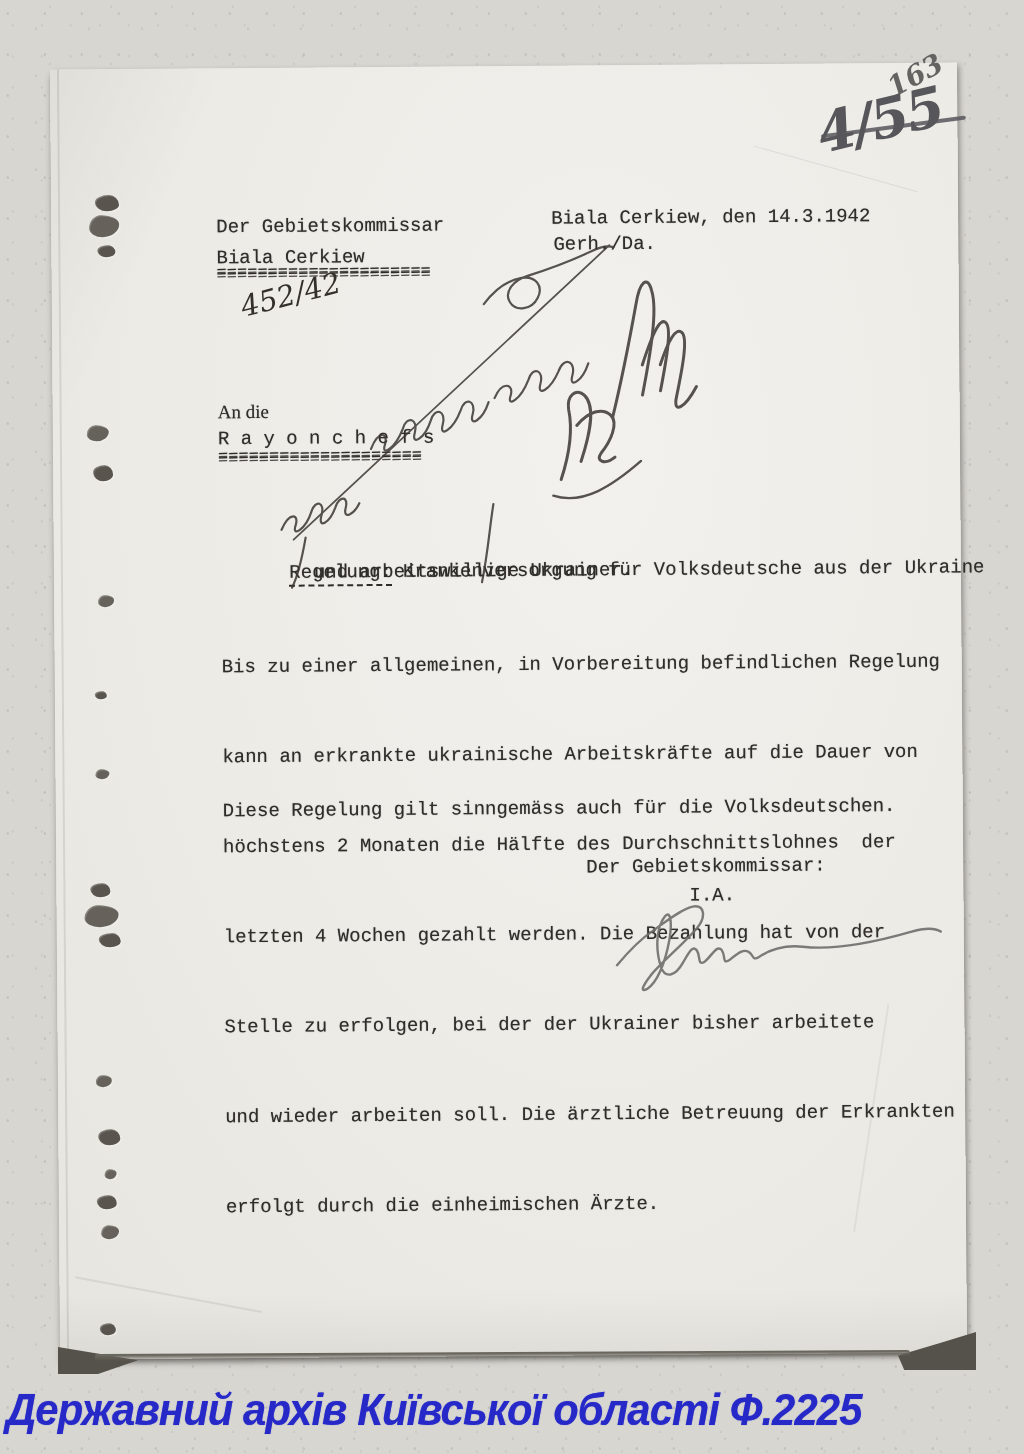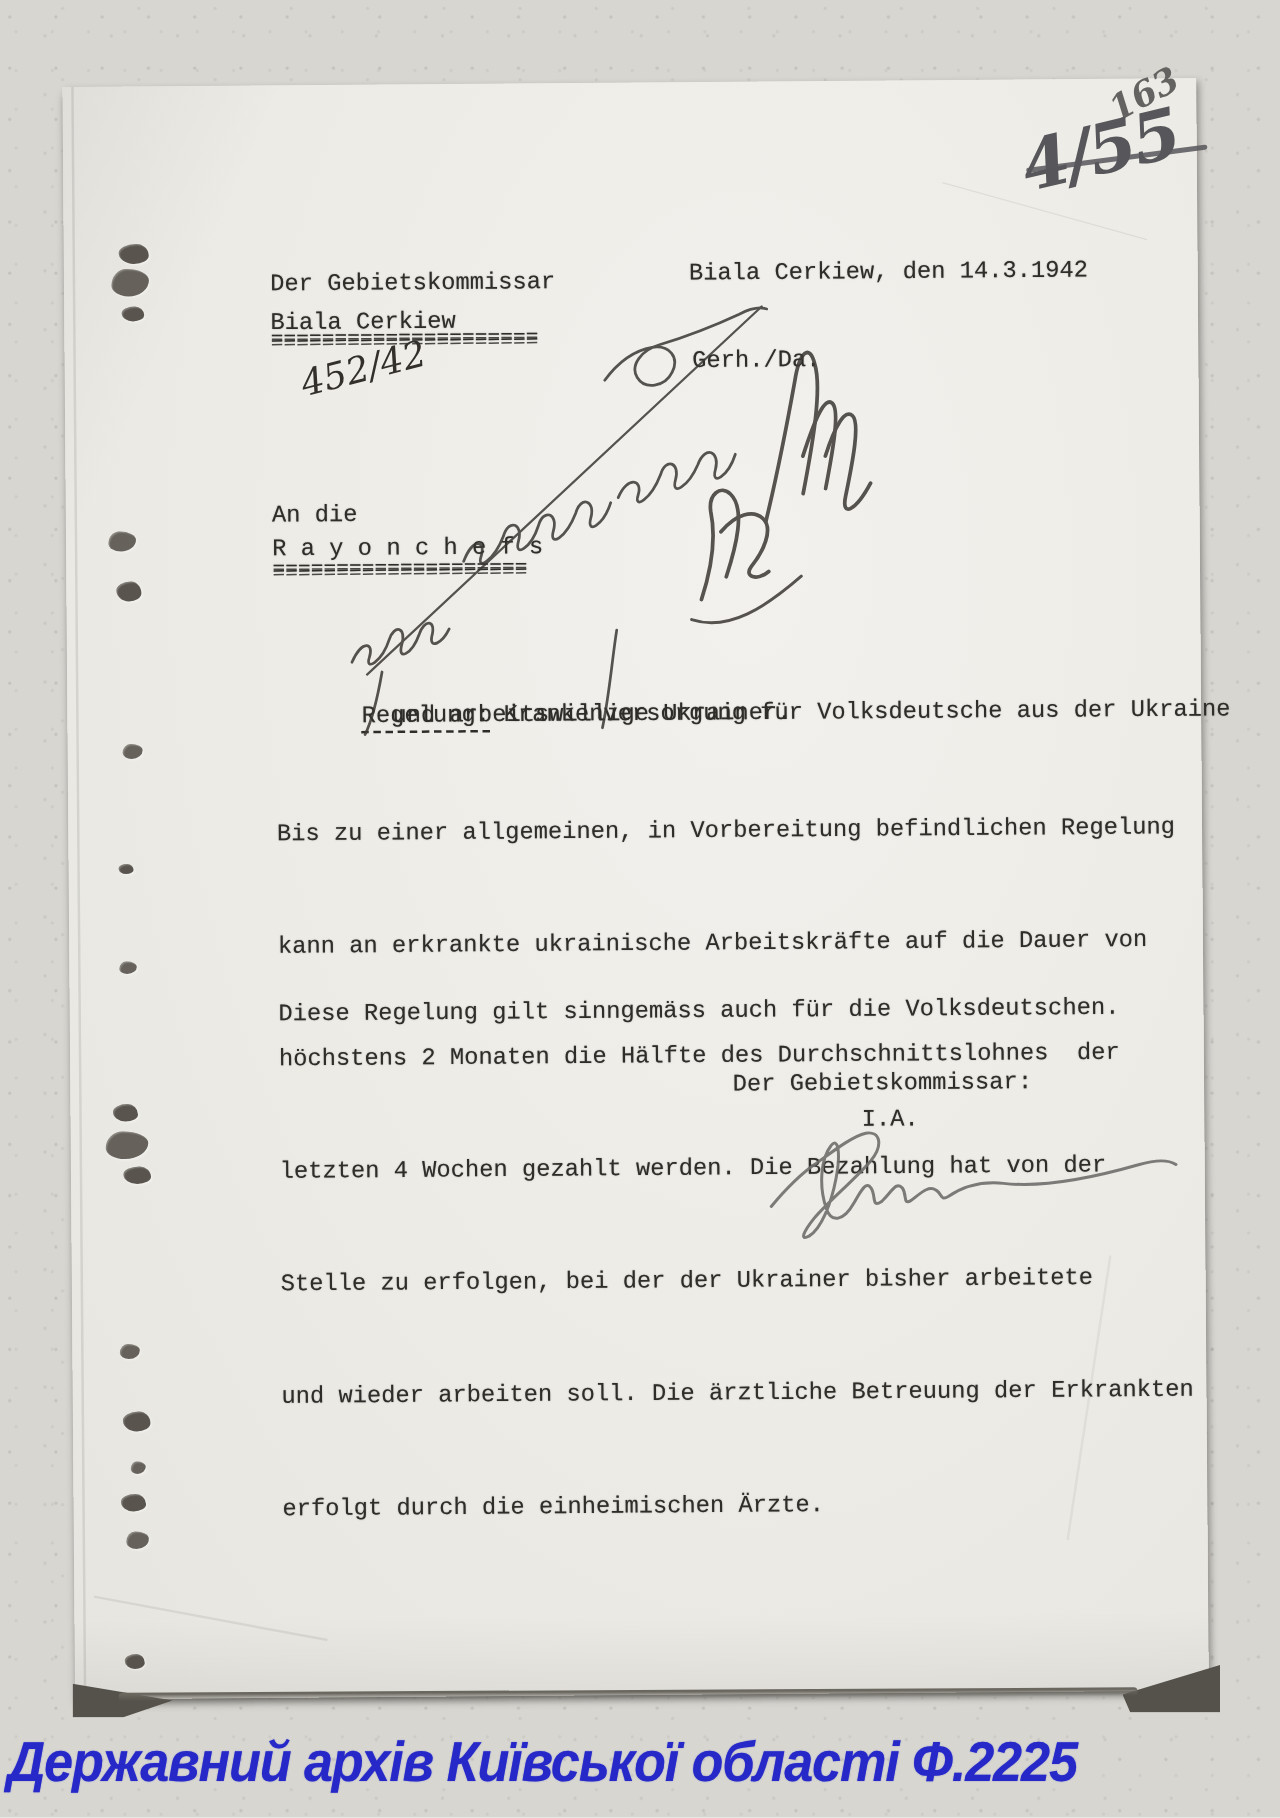--- a/index.html
+++ b/index.html
@@ -95,23 +95,23 @@
     <div class="pencil num-small">163</div>
     <div class="pencil num-large">4/55</div>
     <div class="strike"></div>
 
     <div class="tw" style="left:165px;top:144px;">Der Gebietskommissar</div>
     <div class="tw" style="left:165px;top:175px;">Biala Cerkiew</div>
     <div class="tw tw-eq" style="left:165px;top:190px;">=====================</div>
     <div class="hand ref-hand">452/42</div>
 
     <div class="tw" style="left:500px;top:138px;">Biala Cerkiew, den 14.3.1942</div>
-    <div class="tw" style="left:502px;top:164px;margin-top:44px;">Gerh./Da.</div>
+    <div class="tw" style="left:502px;top:164px;">Gerh./Da.</div>
 
-    <div class="tw" style="left:165px;top:329px;">An die</div>
+    <div class="tw" style="left:165px;top:329px;font-family:Liberation Serif, serif;">An die</div>
     <div class="tw spaced" style="left:165px;top:356px;">Rayonchefs</div>
     <div class="tw tw-eq" style="left:165px;top:374px;">====================</div>
 
     <div class="tw" style="left:167px;top:460px;">
       <span class="subject-label">Regelung:</span><span class="subject-rest">Krankenversorgung für Volksdeutsche aus der Ukraine</span>
     </div>
     <div class="tw" style="left:260px;top:490px;">und arbeitswillige Ukrainer.</div>
 
     <div class="tw" style="left:167px;top:524px;">
       <div>Bis zu einer allgemeinen, in Vorbereitung befindlichen Regelung</div>

